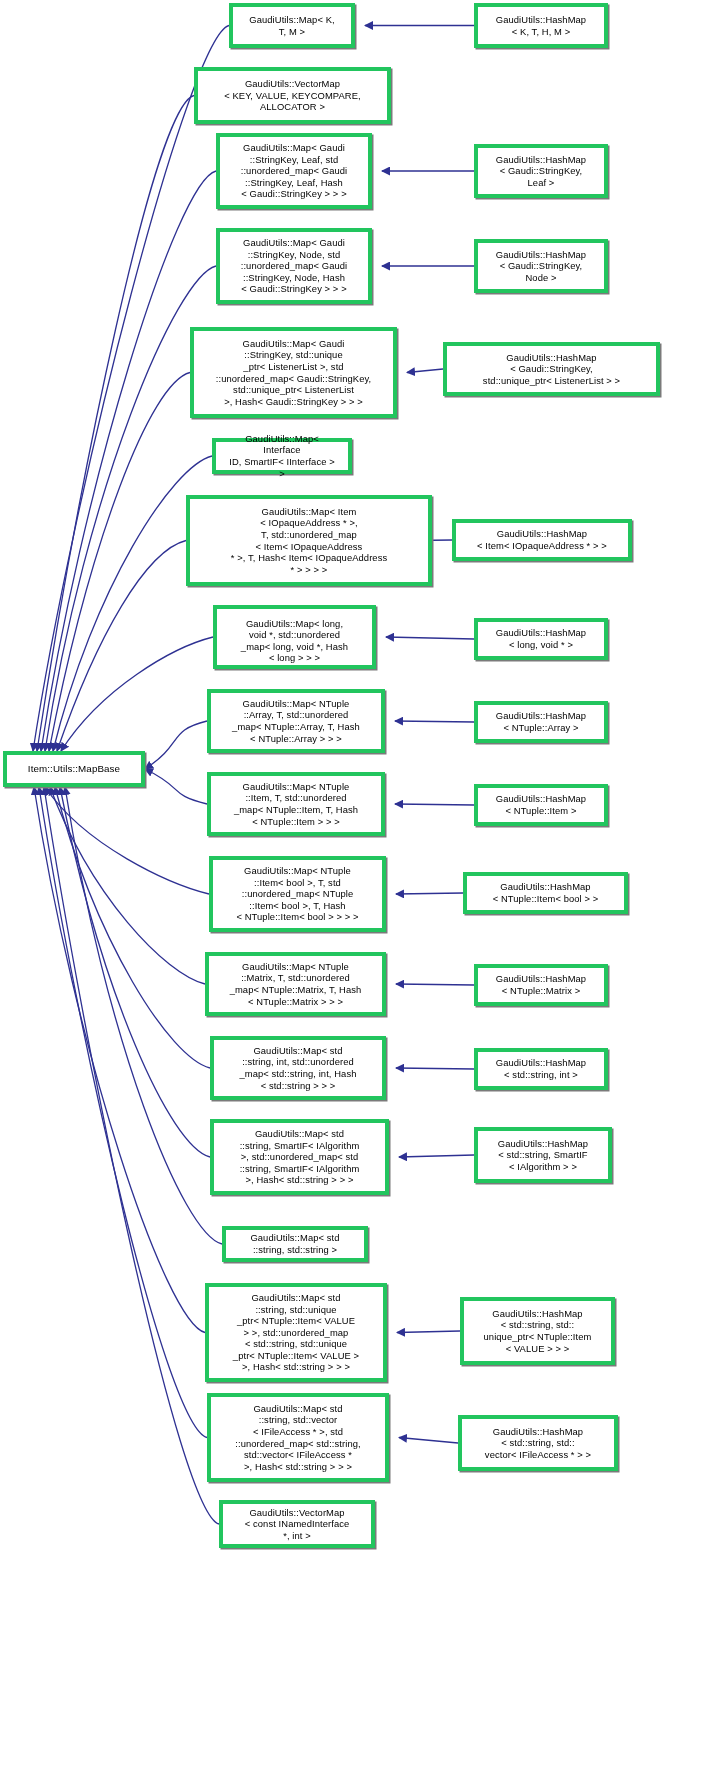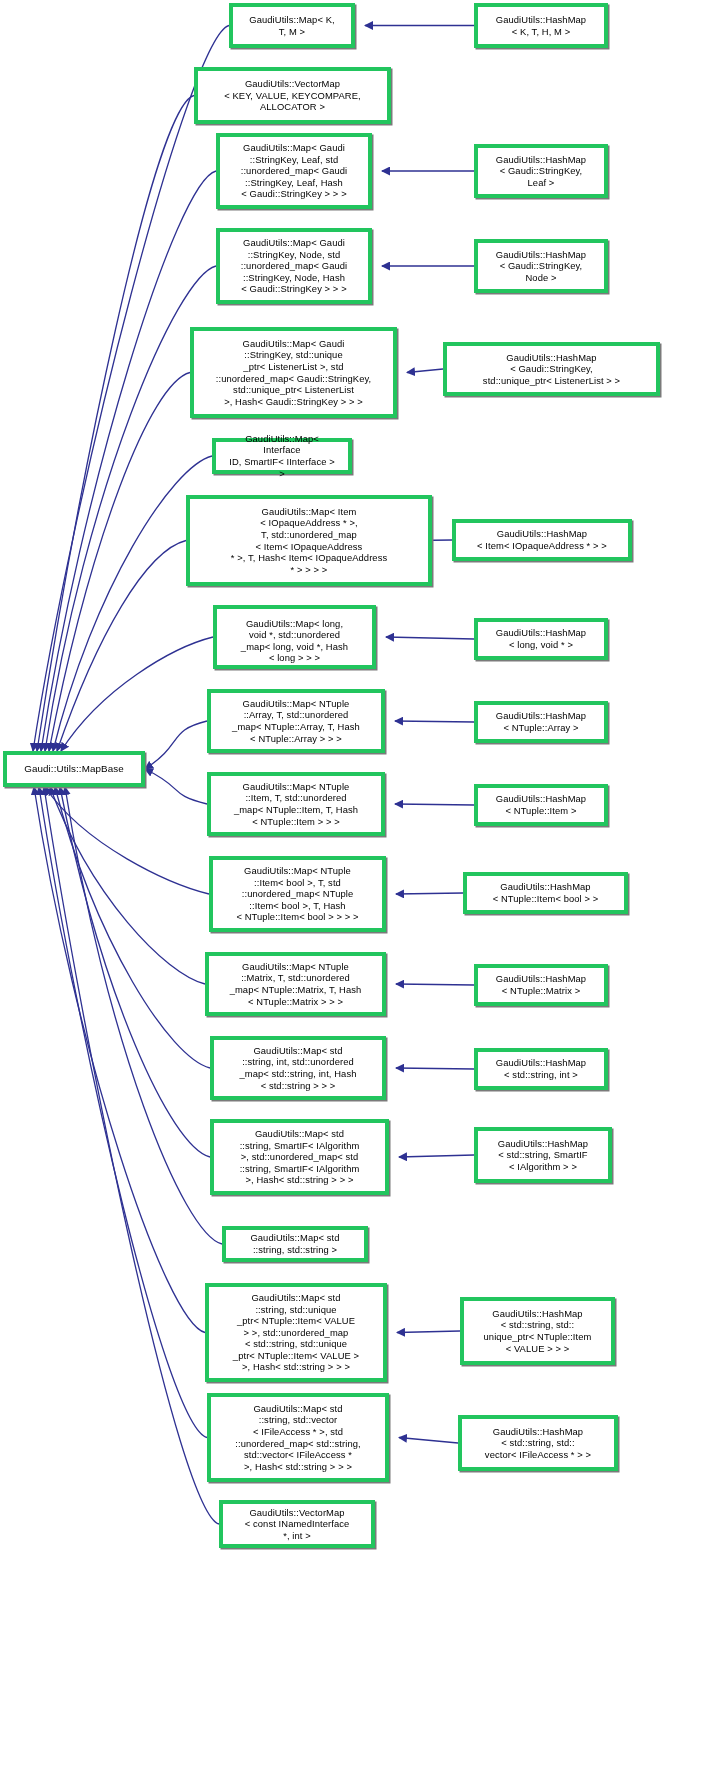--- a/index.html
+++ b/index.html
@@ -77,21 +77,21 @@
       <path d="M474,722 L395,721" fill="none" stroke="#2e3192" stroke-width="1.3" marker-end="url(#arrow)"></path>
       <path d="M474,805 L395,804" fill="none" stroke="#2e3192" stroke-width="1.3" marker-end="url(#arrow)"></path>
       <path d="M463,893 L396,894" fill="none" stroke="#2e3192" stroke-width="1.3" marker-end="url(#arrow)"></path>
       <path d="M474,985 L396,984" fill="none" stroke="#2e3192" stroke-width="1.3" marker-end="url(#arrow)"></path>
       <path d="M474,1069 L396,1068" fill="none" stroke="#2e3192" stroke-width="1.3" marker-end="url(#arrow)"></path>
       <path d="M474,1155 L399,1157" fill="none" stroke="#2e3192" stroke-width="1.3" marker-end="url(#arrow)"></path>
       <path d="M460,1331 L397,1332.5" fill="none" stroke="#2e3192" stroke-width="1.3" marker-end="url(#arrow)"></path>
       <path d="M458,1443 L399,1437.5" fill="none" stroke="#2e3192" stroke-width="1.3" marker-end="url(#arrow)"></path>
     </svg>
   <div id="nodes">
-      <div class="node base" style="left: 3px; top: 751px; width: 142px; height: 36px;"><span>Gaudi::Utils::MapBase</span></div>
+      <div class="node base" style="left: 3px; top: 751px; width: 142px; height: 36px;"><span>Item::Utils::MapBase</span></div>
       <div class="node" style="left: 229px; top: 3px; width: 126px; height: 45px;"><span>GaudiUtils::Map&lt; K,
 T, M &gt;</span></div>
       <div class="node" style="left: 194px; top: 67px; width: 197px; height: 57px;"><span>GaudiUtils::VectorMap
 &lt; KEY, VALUE, KEYCOMPARE,
 ALLOCATOR &gt;</span></div>
       <div class="node" style="left: 216px; top: 133px; width: 156px; height: 76px;"><span>GaudiUtils::Map&lt; Gaudi
 ::StringKey, Leaf, std
 ::unordered_map&lt; Gaudi
 ::StringKey, Leaf, Hash
 &lt; Gaudi::StringKey &gt; &gt; &gt;</span></div>

